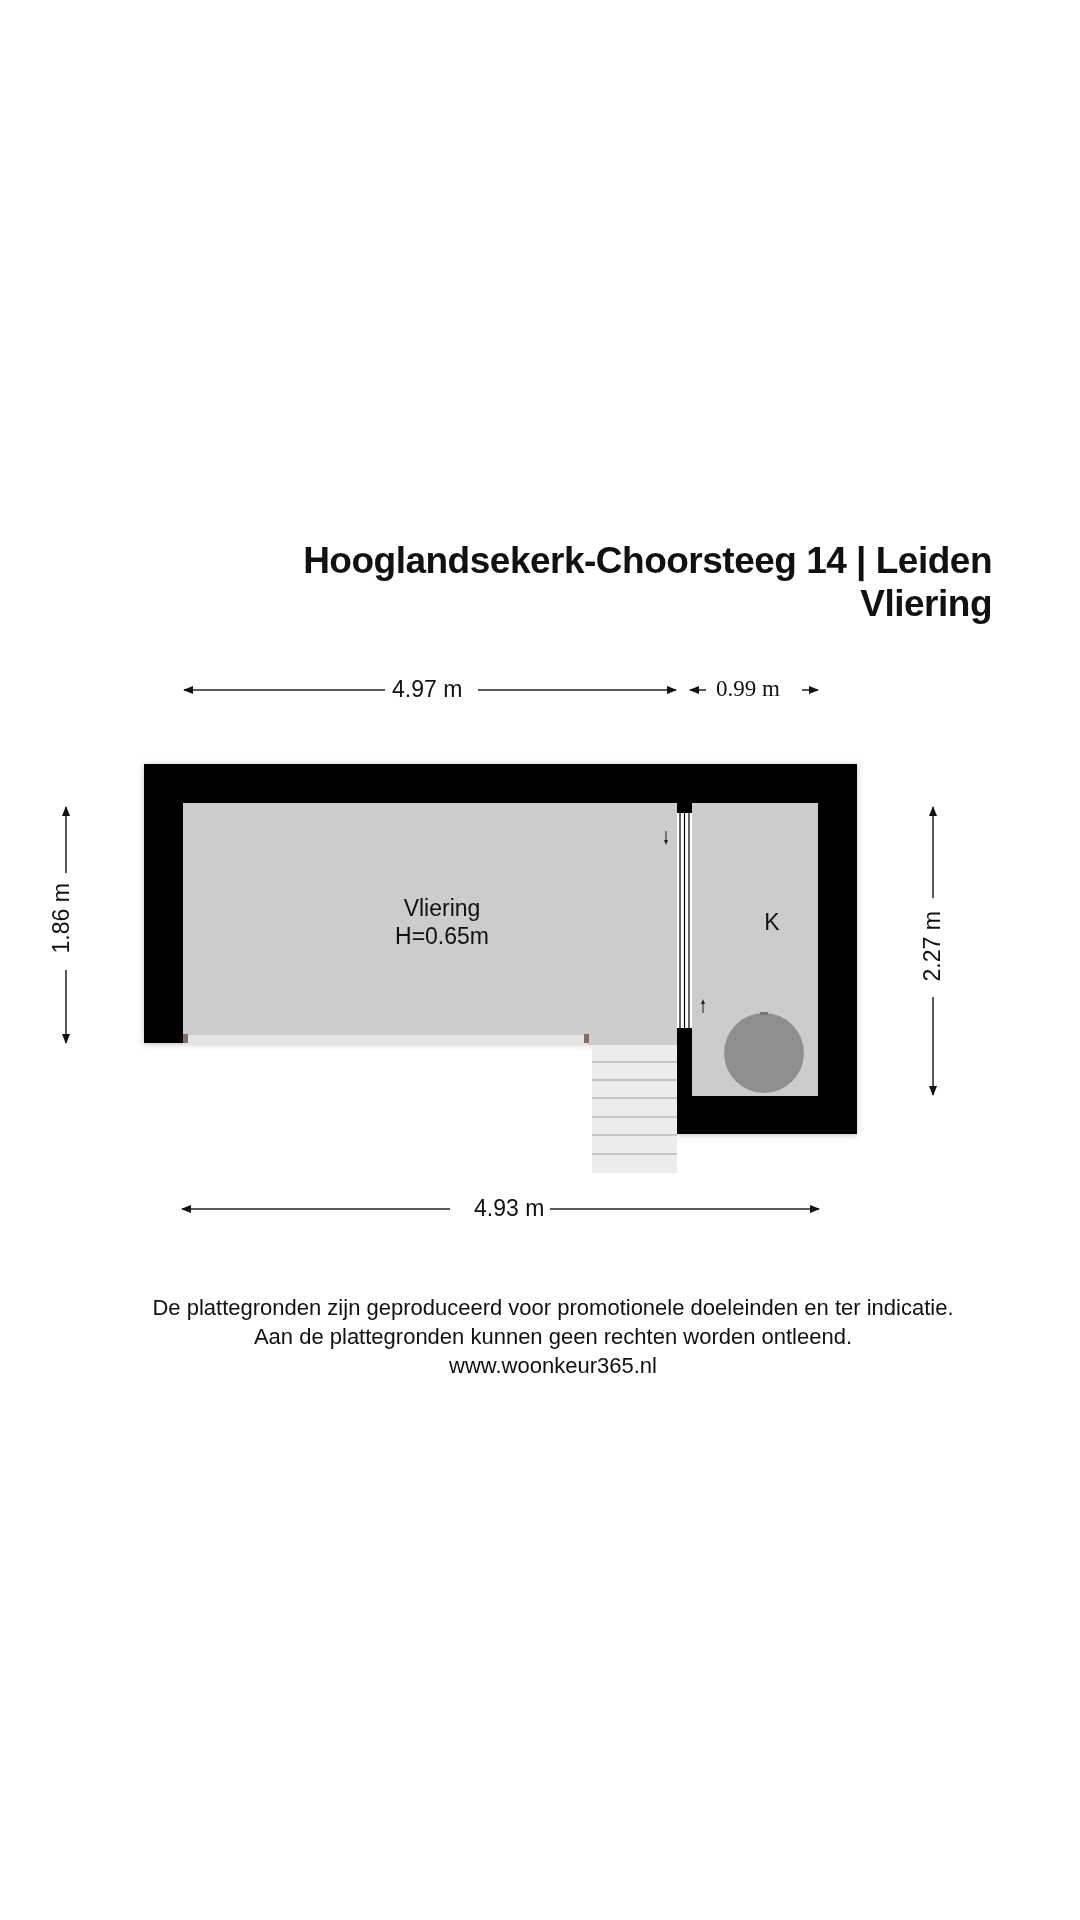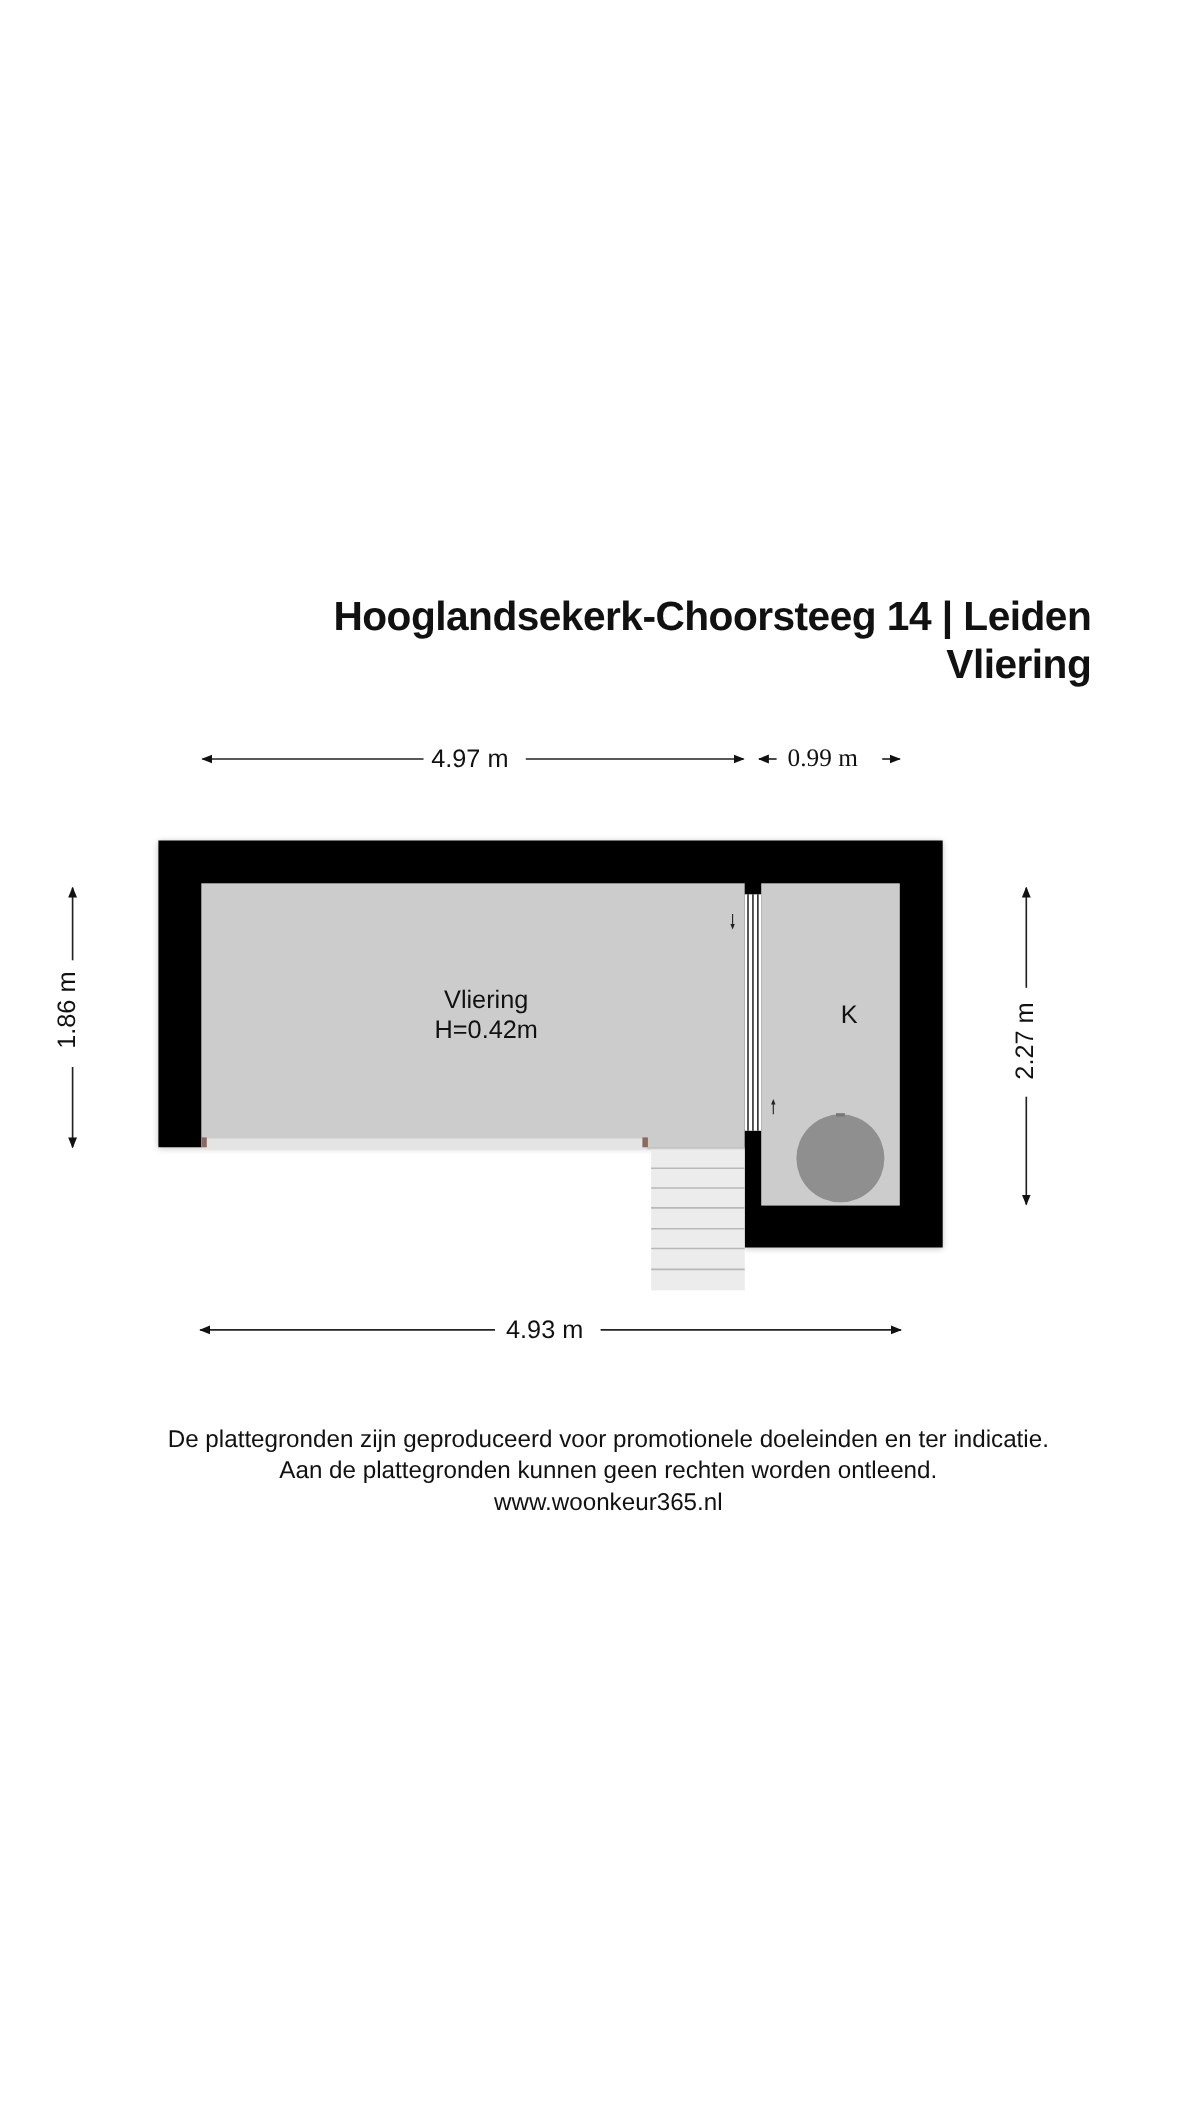--- a/index.html
+++ b/index.html
@@ -100,23 +100,23 @@
     <line x1="592" y1="1117" x2="677" y2="1117" stroke="#b8b8b8" stroke-width="1.5"></line>
     <line x1="592" y1="1135" x2="677" y2="1135" stroke="#b8b8b8" stroke-width="1.5"></line>
     <line x1="592" y1="1154" x2="677" y2="1154" stroke="#b8b8b8" stroke-width="1.5"></line>
   </g>
 </svg>
 
 <div class="abs dim-text" style="left:386px; top:676px;">4.97 m</div>
 <div class="abs dim-text" style="left:710px; top:676px;font-family:Liberation Serif, serif;">0.99 m</div>
 <div class="abs dim-text" style="left:30px; top:909px; width:62px; text-align:center; transform:rotate(-90deg); padding:0;">1.86 m</div>
 <div class="abs dim-text" style="left:898px; top:934px; width:68px; text-align:center; transform:rotate(-90deg); padding:0;">2.27 m</div>
-<div class="abs dim-text" style="left:454px; top:1195px;">4.93 m</div>
+<div class="abs dim-text" style="left:468px; top:1195px;">4.93 m</div>
 
 <div class="abs room-label" style="left:372px; top:894px; width:140px;">
   <div>Vliering</div>
-  <div>H=0.42m</div>
+  <div>H=0.65m</div>
 </div>
 <div class="abs room-label" style="left:752px; top:908px; width:40px;">K</div>
 
 <div class="abs disclaimer" style="top:1293px;">De plattegronden zijn geproduceerd voor promotionele doeleinden en ter indicatie.</div>
 <div class="abs disclaimer" style="top:1322px;">Aan de plattegronden kunnen geen rechten worden ontleend.</div>
 <div class="abs disclaimer" style="top:1351px;">www.woonkeur365.nl</div>
 
 </body></html>

